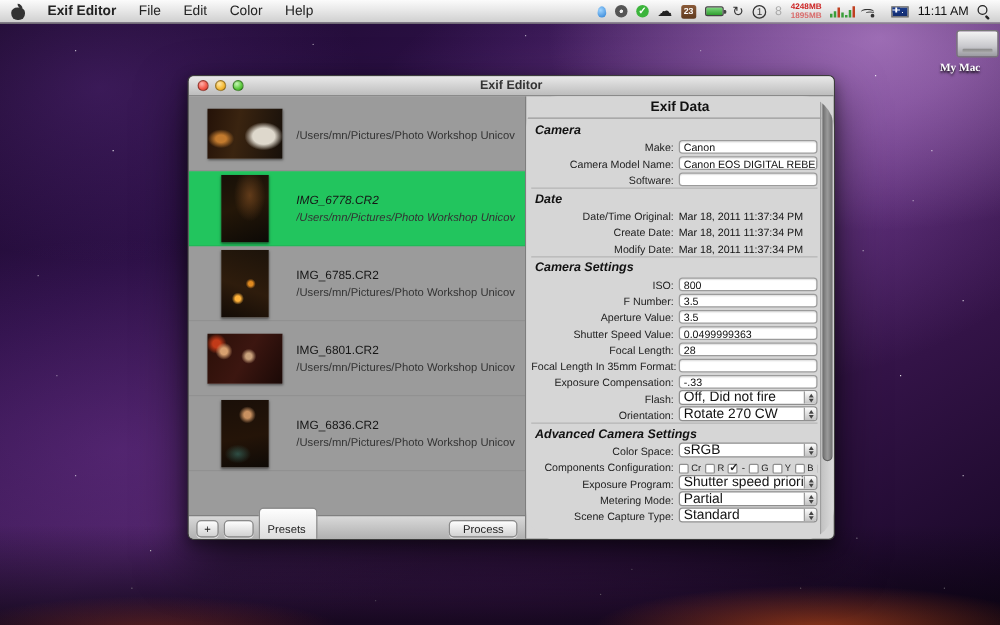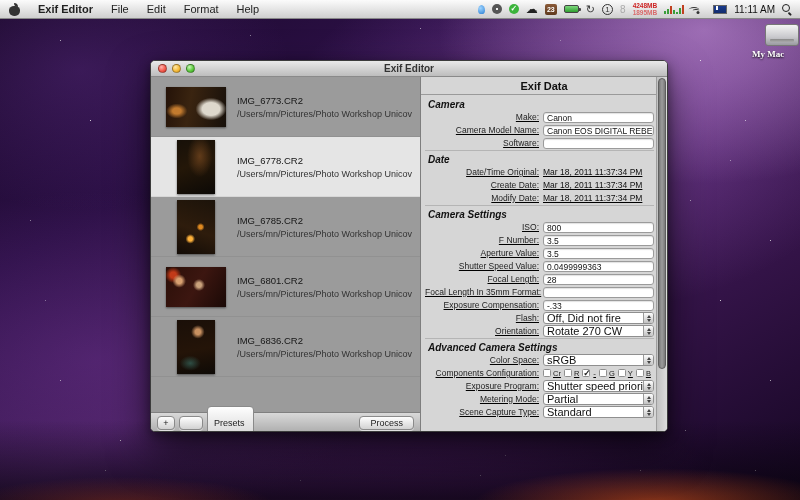--- a/index.html
+++ b/index.html
@@ -96,21 +96,21 @@
   .light.red { background:radial-gradient(circle at 35% 30%, #ffb3ad, #f25648 60%, #c93a2e); }
   .light.yellow { background:radial-gradient(circle at 35% 30%, #ffe9a8, #f5b935 60%, #cf9325); }
   .light.green { background:radial-gradient(circle at 35% 30%, #c9f7b8, #59c939 60%, #3d9e28); }
   .wtitle { position:absolute; left:0; right:0; text-align:center; font-size:10px; font-weight:bold; color:#333; pointer-events:none; }
   .window-body { display:flex; height:355px; }
 
   
   .left-col { width:270px; display:flex; flex-direction:column; border-right:1px solid #7e7e7e; }
   .file-list { flex:1; background:#9b9b9b; overflow:hidden; }
   .file-row { height:60px; display:flex; align-items:center; padding:0 8px 0 12px; border-bottom:1px solid rgba(0,0,0,.06); }
-  .file-row.selected { background:#e5e5e5; }
+  .file-row.selected { background:#22c55e;font-style:italic; }
   .thumbwrap { width:66px; display:flex; align-items:center; justify-content:center; }
   .thumb { box-shadow:0 1px 2px rgba(0,0,0,.5); }
   .thumb.land { width:60px; height:40px; }
   .thumb.port { width:38px; height:54px; }
   .t1 { background: radial-gradient(ellipse 22px 16px at 75% 55%, #ded8cc 0 40%, transparent 70%),
         radial-gradient(ellipse 14px 10px at 18% 60%, #c27a2e 0 30%, transparent 75%),
         linear-gradient(100deg,#241208,#3a2410 40%,#17100a); }
   .t2 { background: radial-gradient(ellipse 18px 30px at 60% 30%, rgba(150,90,40,.55), transparent 70%),
         linear-gradient(160deg,#171008,#241708 45%,#0c0906); }
   .t3 { background: radial-gradient(circle 6px at 35% 72%, #ffb23a 0 35%, transparent 80%),
@@ -132,26 +132,26 @@
   .tb-btn { height:14px; border:1px solid #8a8a8a; border-radius:4px; background:linear-gradient(#fefefe,#d2d2d2);
     font-size:9px; color:#222; display:inline-flex; align-items:center; justify-content:center; padding:16px 6px;
     box-shadow:0 1px 0 rgba(255,255,255,.6); cursor:default; font-family:"Liberation Sans", sans-serif; }
   .tb-btn.sq { width:18px; padding:0; }
   .gear-glyph { font-size:10px; line-height:10px; }
   .tb-caret { font-size:6px; margin-left:2px; }
   .tb-spacer { flex:1; }
   .tb-btn.process { padding:0 10px; }
 
   
-  .right-col { flex:1; position:relative; background:#d6d6d6; overflow:hidden; }
+  .right-col { flex:1; position:relative; background:#d6d6d6; overflow:hidden;border-radius:25px; }
   .exif-header { font-size:11px; font-weight:bold; text-align:center; color:#111; padding:3px 0 2px; border-bottom:1px solid #9a9a9a; }
   .form { padding:0 13px 0 4px; }
   .section-title { font-size:10px; font-weight:bold; color:#111; padding:3px 0 1px 3px; border-top:1px solid #b5b5b5; margin-top:1px;font-style:italic; }
   .section-title.first { border-top:none; margin-top:1px; }
-  .frow { display:flex; align-items:center; height:12px; margin-bottom:1px;text-decoration:underline; }
+  .frow { display:flex; align-items:flex-end; height:12px; margin-bottom:1px; }
   .flabel { width:118px; text-align:right; font-size:8.5px; color:#222; padding-right:4px; white-space:nowrap; }
   .fctrl { flex:1; display:flex; align-items:center; min-width:0; }
   .tbox { flex:1; height:11px; background:#fff; border:1px solid #9b9b9b; border-radius:3px; font-size:8.5px; color:#111;
     line-height:10px; padding:0 3px; white-space:nowrap; overflow:hidden; box-shadow:inset 0 1px 1px rgba(0,0,0,.12); }
   .sval { font-size:8.5px; color:#111; white-space:nowrap; }
   .selectbox { display:flex; align-items:stretch; flex:1; height:12px; border:1px solid #8f8f8f; border-radius:3px; overflow:hidden; background:#fff; }
   .selectbox .val { flex:1; font-size:11px; color:#111; line-height:11px; padding:0 3px; white-space:nowrap; overflow:hidden; }
   .stepper { width:10px; background:linear-gradient(#fdfdfd,#c2c2c2); border-left:1px solid #9b9b9b;
     display:flex; flex-direction:column; align-items:center; justify-content:center; gap:1px; }
   .stepper i { display:block; width:0; height:0; border-left:2.5px solid transparent; border-right:2.5px solid transparent; }
@@ -181,21 +181,21 @@
 
   <div class="menubar">
     <div class="left">
       <div class="menu-item">
           <span class="apple"></span>
         </div>
 
     <div class="menu-item appname">Exif Editor</div>
         <div class="menu-item">File</div>
         <div class="menu-item">Edit</div>
-        <div class="menu-item">Format</div>
+        <div class="menu-item">Color</div>
         <div class="menu-item">Help</div>
       </div>
     <div class="right">
       <span class="sicon drop"></span>
       <span class="sicon disc"></span>
       <span class="sicon chk">✓</span>
       <span class="sicon cloud">☁</span>
       <span class="sicon badge">23</span>
       <span class="sicon battery"></span>
       <span class="sicon">↻</span>
@@ -240,21 +240,20 @@
       <div class="wtitle">Exif Editor</div>
     </div>
     <div class="window-body">
       <div class="left-col">
         <div class="file-list" id="file-list">
             <div class="file-row">
               <div class="thumbwrap">
                 <div class="thumb land t1"></div>
               </div>
               <div class="meta">
-                <div class="fname">IMG_6773.CR2</div>
                 <div class="fpath">/Users/mn/Pictures/Photo Workshop Unicov</div>
               </div>
             </div>
             <div class="file-row selected">
               <div class="thumbwrap">
                 <div class="thumb port t2"></div>
               </div>
               <div class="meta">
                 <div class="fname">IMG_6778.CR2</div>
                 <div class="fpath">/Users/mn/Pictures/Photo Workshop Unicov</div>

